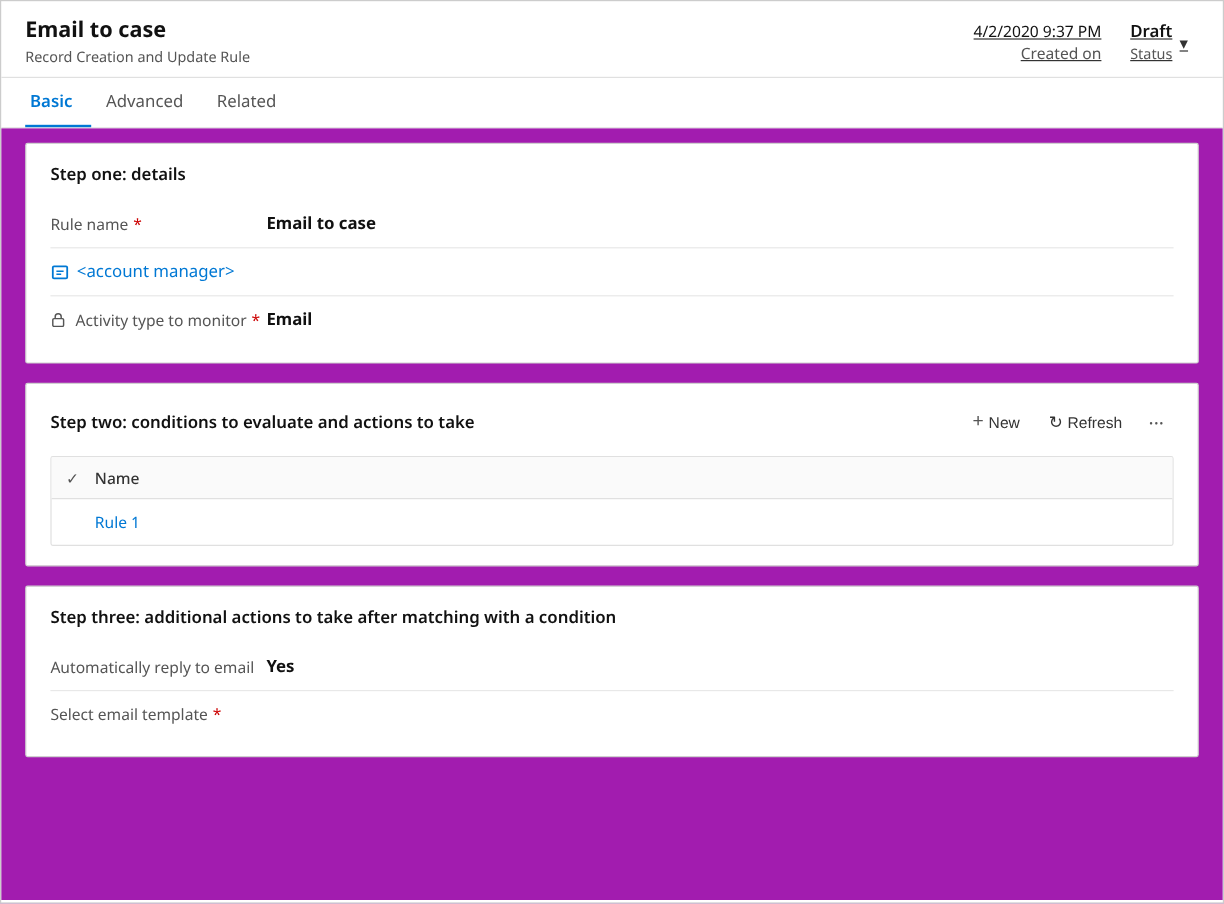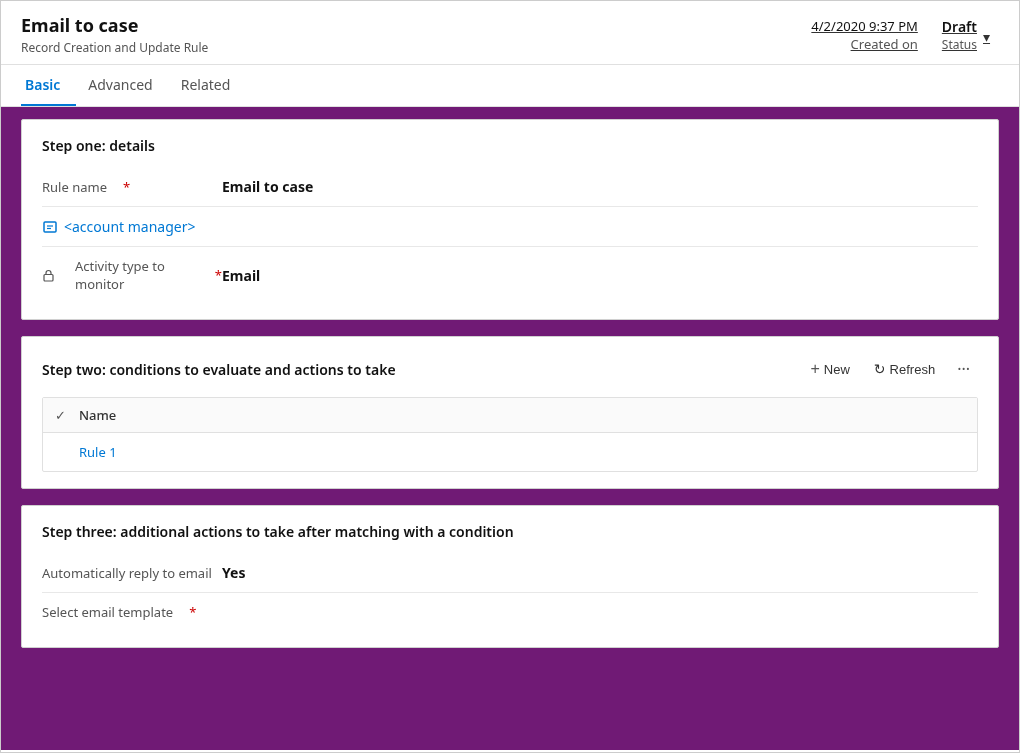--- a/index.html
+++ b/index.html
@@ -98,21 +98,21 @@
     .tab.active {
       color: #0078d4;
       border-bottom: 2px solid #0078d4;
       font-weight: 600;
     }
 
     .content {
       padding: 12px 20px;
       overflow-y: auto;
       height: calc(753px - 110px);
-      background: #701a75;
+      background: #a21caf;
     }
 
     .section-card {
       background: #fff;
       border: 1px solid #d0d0d0;
       border-radius: 2px;
       margin-bottom: 16px;
       padding: 16px 20px;
     }
 
@@ -134,21 +134,21 @@
       border-bottom: none;
     }
 
     .field-label {
       width: 180px;
       min-width: 180px;
       font-size: 13px;
       color: #555;
       display: flex;
       align-items: center;
-      gap: 16px;
+      gap: 4px;
     }
 
     .field-required {
       color: #c00;
       font-size: 13px;
     }
 
     .field-value {
       flex: 1;
       font-size: 14px;

